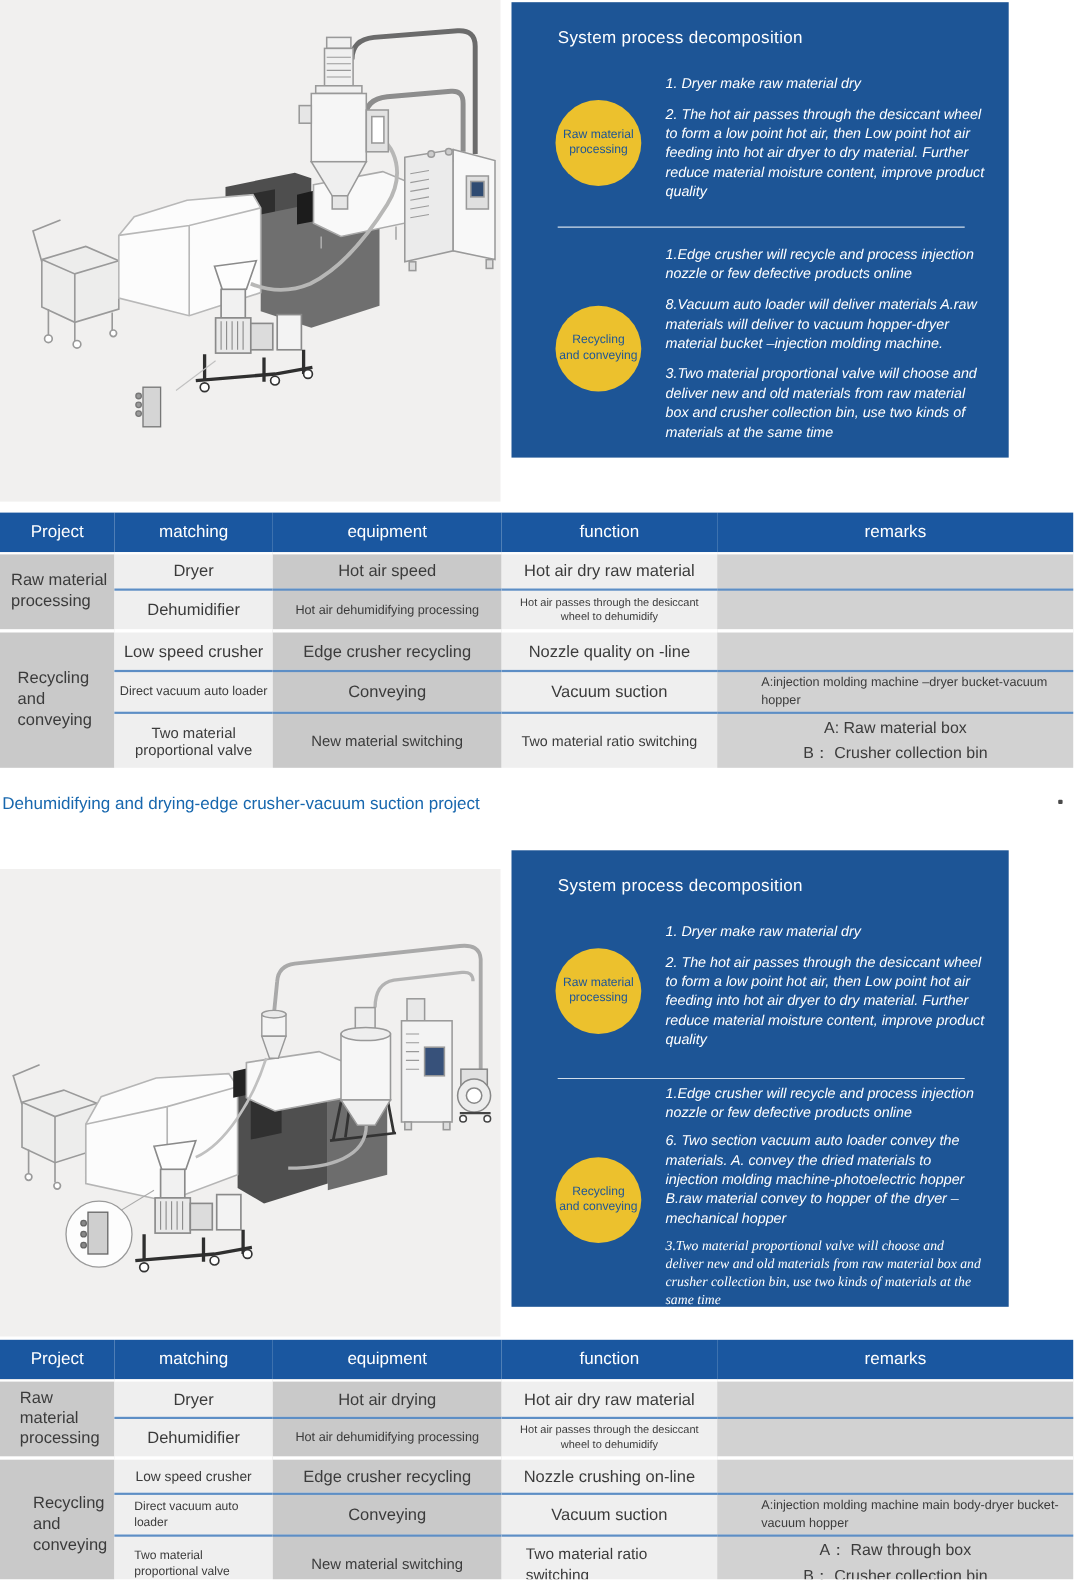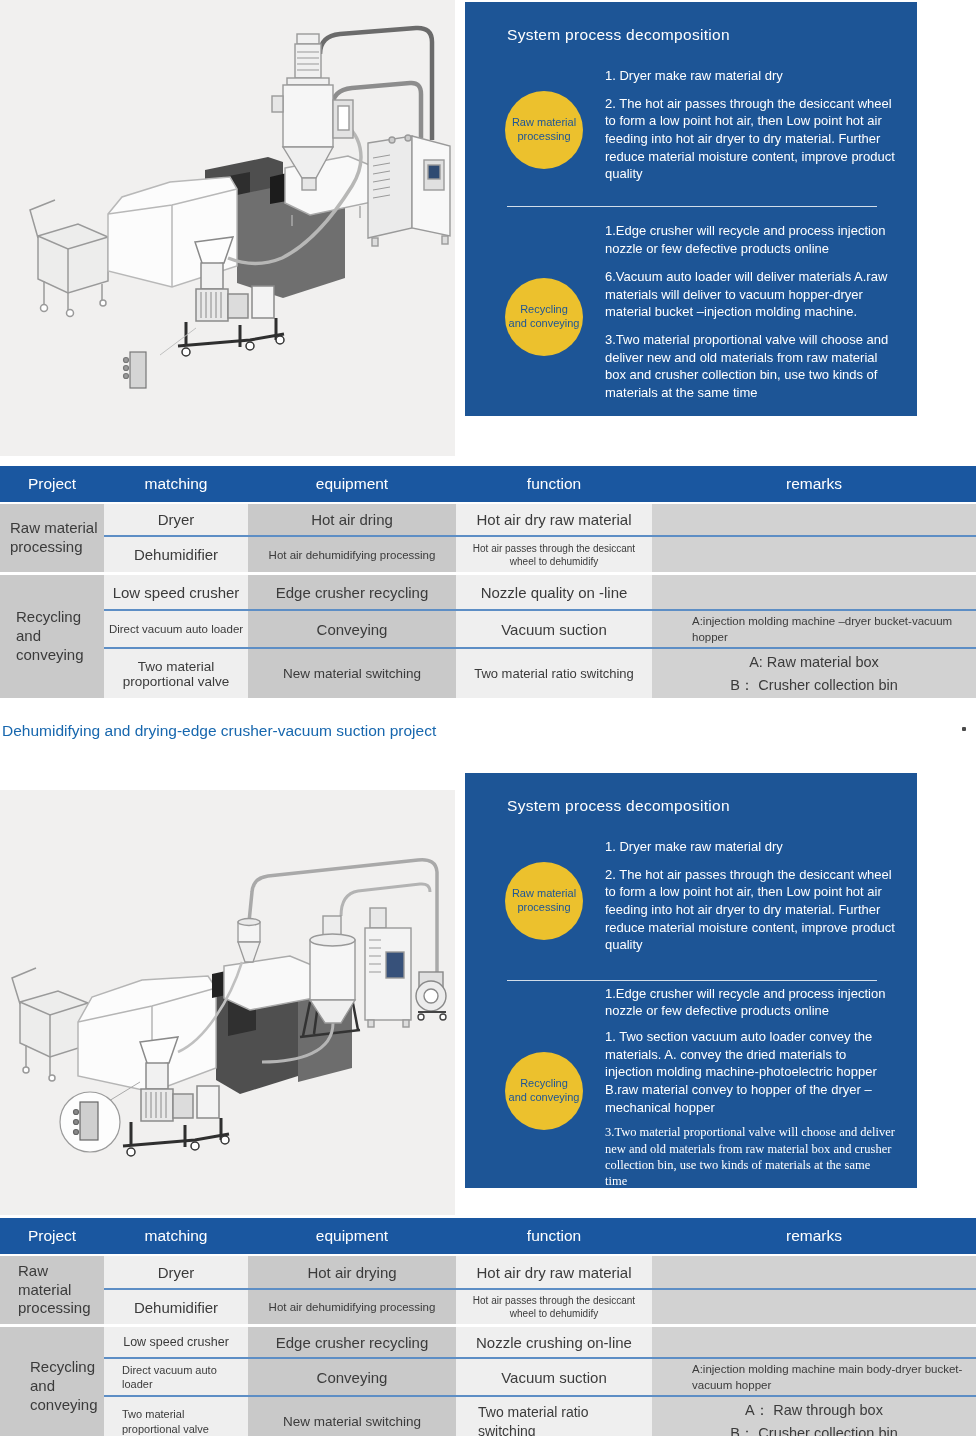--- a/index.html
+++ b/index.html
@@ -20,21 +20,21 @@
   .sec{position:absolute;left:40px;right:22px;display:flex;align-items:center;gap:22px;}
   #panel1 .sec1,#panel2 .sec1{top:58px;height:140px;}
   #panel1 .sec2{top:222px;height:186px;}
   #panel2 .sec2{top:225px;height:186px;}
   .divider{position:absolute;left:42px;right:40px;top:204px;border-top:1.5px solid rgba(255,255,255,.8);}
   #panel2 .divider{top:207px;}
   .circle{flex:none;width:78px;height:78px;border-radius:50%;background:#ecc12d;color:#1d5596;
           display:flex;flex-direction:column;align-items:center;justify-content:center;
           font-size:11px;line-height:1.25;text-align:center;}
   .items{font-size:13px;line-height:1.36;}
-  .items p{margin:0 0 10px;}
+  .items p{margin:0 0 10px;font-style:italic;}
   #panel2 .sec2 .items p{margin:0 0 8px;}
   .serif-item{font-family:"Liberation Serif", serif;font-size:12.5px;line-height:1.3;}
 
   
   #heading{position:absolute;left:2px;top:722px;font-size:15.5px;color:#1767ae;}
   #end-dot{position:absolute;left:962px;top:727px;width:4px;height:4px;background:#4a4a4a;border-radius:1px;}
 
   
   table{border-collapse:separate;border-spacing:0;table-layout:fixed;width:976px;position:absolute;left:0;}
   #table1{top:466px;}
@@ -158,21 +158,21 @@
       </div>
     </div>
     <div class="divider"></div>
     <div class="sec sec2">
       <div class="circle">
         <span>Recycling</span>
         <span>and conveying</span>
       </div>
       <div class="items">
         <p>1.Edge crusher will recycle and process injection nozzle or few defective products online</p>
-        <p>6.Vacuum auto loader will deliver materials A.raw materials will deliver to vacuum hopper-dryer material bucket –injection molding machine.</p>
+        <p>8.Vacuum auto loader will deliver materials A.raw materials will deliver to vacuum hopper-dryer material bucket –injection molding machine.</p>
         <p>3.Two material proportional valve will choose and deliver new and old materials from raw material box and crusher collection bin, use two kinds of materials at the same time</p>
       </div>
     </div>
   </div>
 
   <table id="table1">
     <colgroup>
         <col style="width:104px">
         <col style="width:144px">
         <col style="width:208px">
@@ -185,21 +185,21 @@
         <th>matching</th>
         <th>equipment</th>
         <th>function</th>
         <th>remarks</th>
       </tr>
     </thead>
     <tbody>
       <tr class="first" style="height:33px">
         <td class="proj pl10" rowspan="2">Raw material processing</td>
         <td class="cb lg">Dryer</td>
-        <td class="cc lg">Hot air dring</td>
+        <td class="cc lg">Hot air speed</td>
         <td class="cd lg">Hot air dry raw material</td>
         <td class="ce"></td>
       </tr>
       <tr class="sub" style="height:37px">
         <td class="cb lg">Dehumidifier</td>
         <td class="cc sm">Hot air dehumidifying processing</td>
         <td class="cd xs">Hot air passes through the desiccant wheel to dehumidify</td>
         <td class="ce"></td>
       </tr>
       <tr class="grp" style="height:37px">
@@ -337,21 +337,21 @@
       </div>
     </div>
     <div class="divider"></div>
     <div class="sec sec2">
       <div class="circle">
         <span>Recycling</span>
         <span>and conveying</span>
       </div>
       <div class="items">
         <p>1.Edge crusher will recycle and process injection nozzle or few defective products online</p>
-        <p>1. Two section vacuum auto loader convey the materials. A. convey the dried materials to injection molding machine-photoelectric hopper B.raw material convey to hopper of the dryer –mechanical hopper</p>
+        <p>6. Two section vacuum auto loader convey the materials. A. convey the dried materials to injection molding machine-photoelectric hopper B.raw material convey to hopper of the dryer –mechanical hopper</p>
         <p class="serif-item">3.Two material proportional valve will choose and deliver new and old materials from raw material box and crusher collection bin, use two kinds of materials at the same time</p>
       </div>
     </div>
   </div>
 
   <table id="table2">
     <colgroup>
         <col style="width:104px">
         <col style="width:144px">
         <col style="width:208px">

